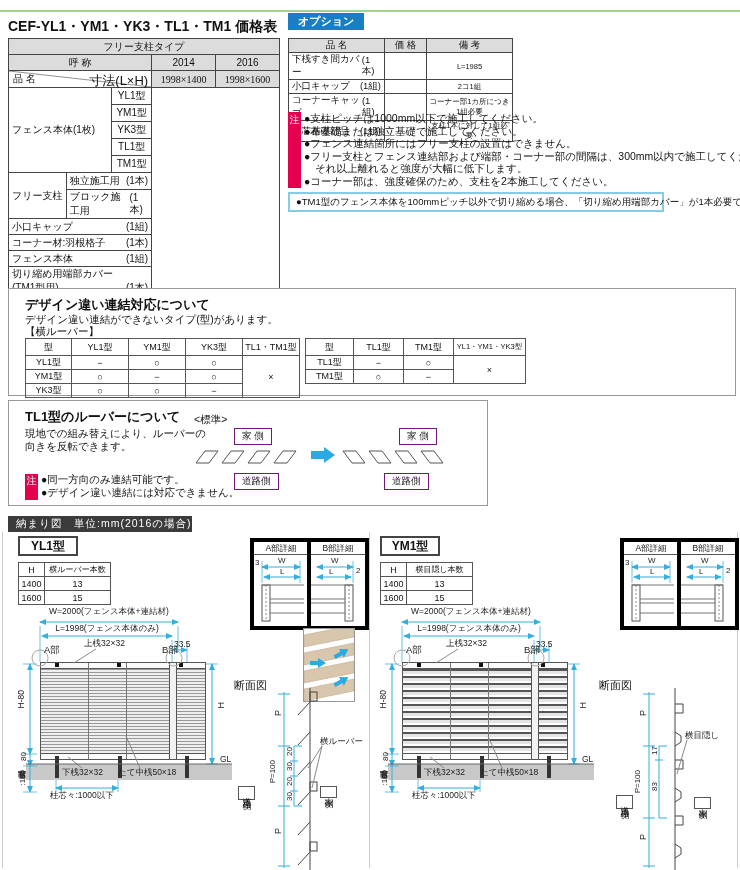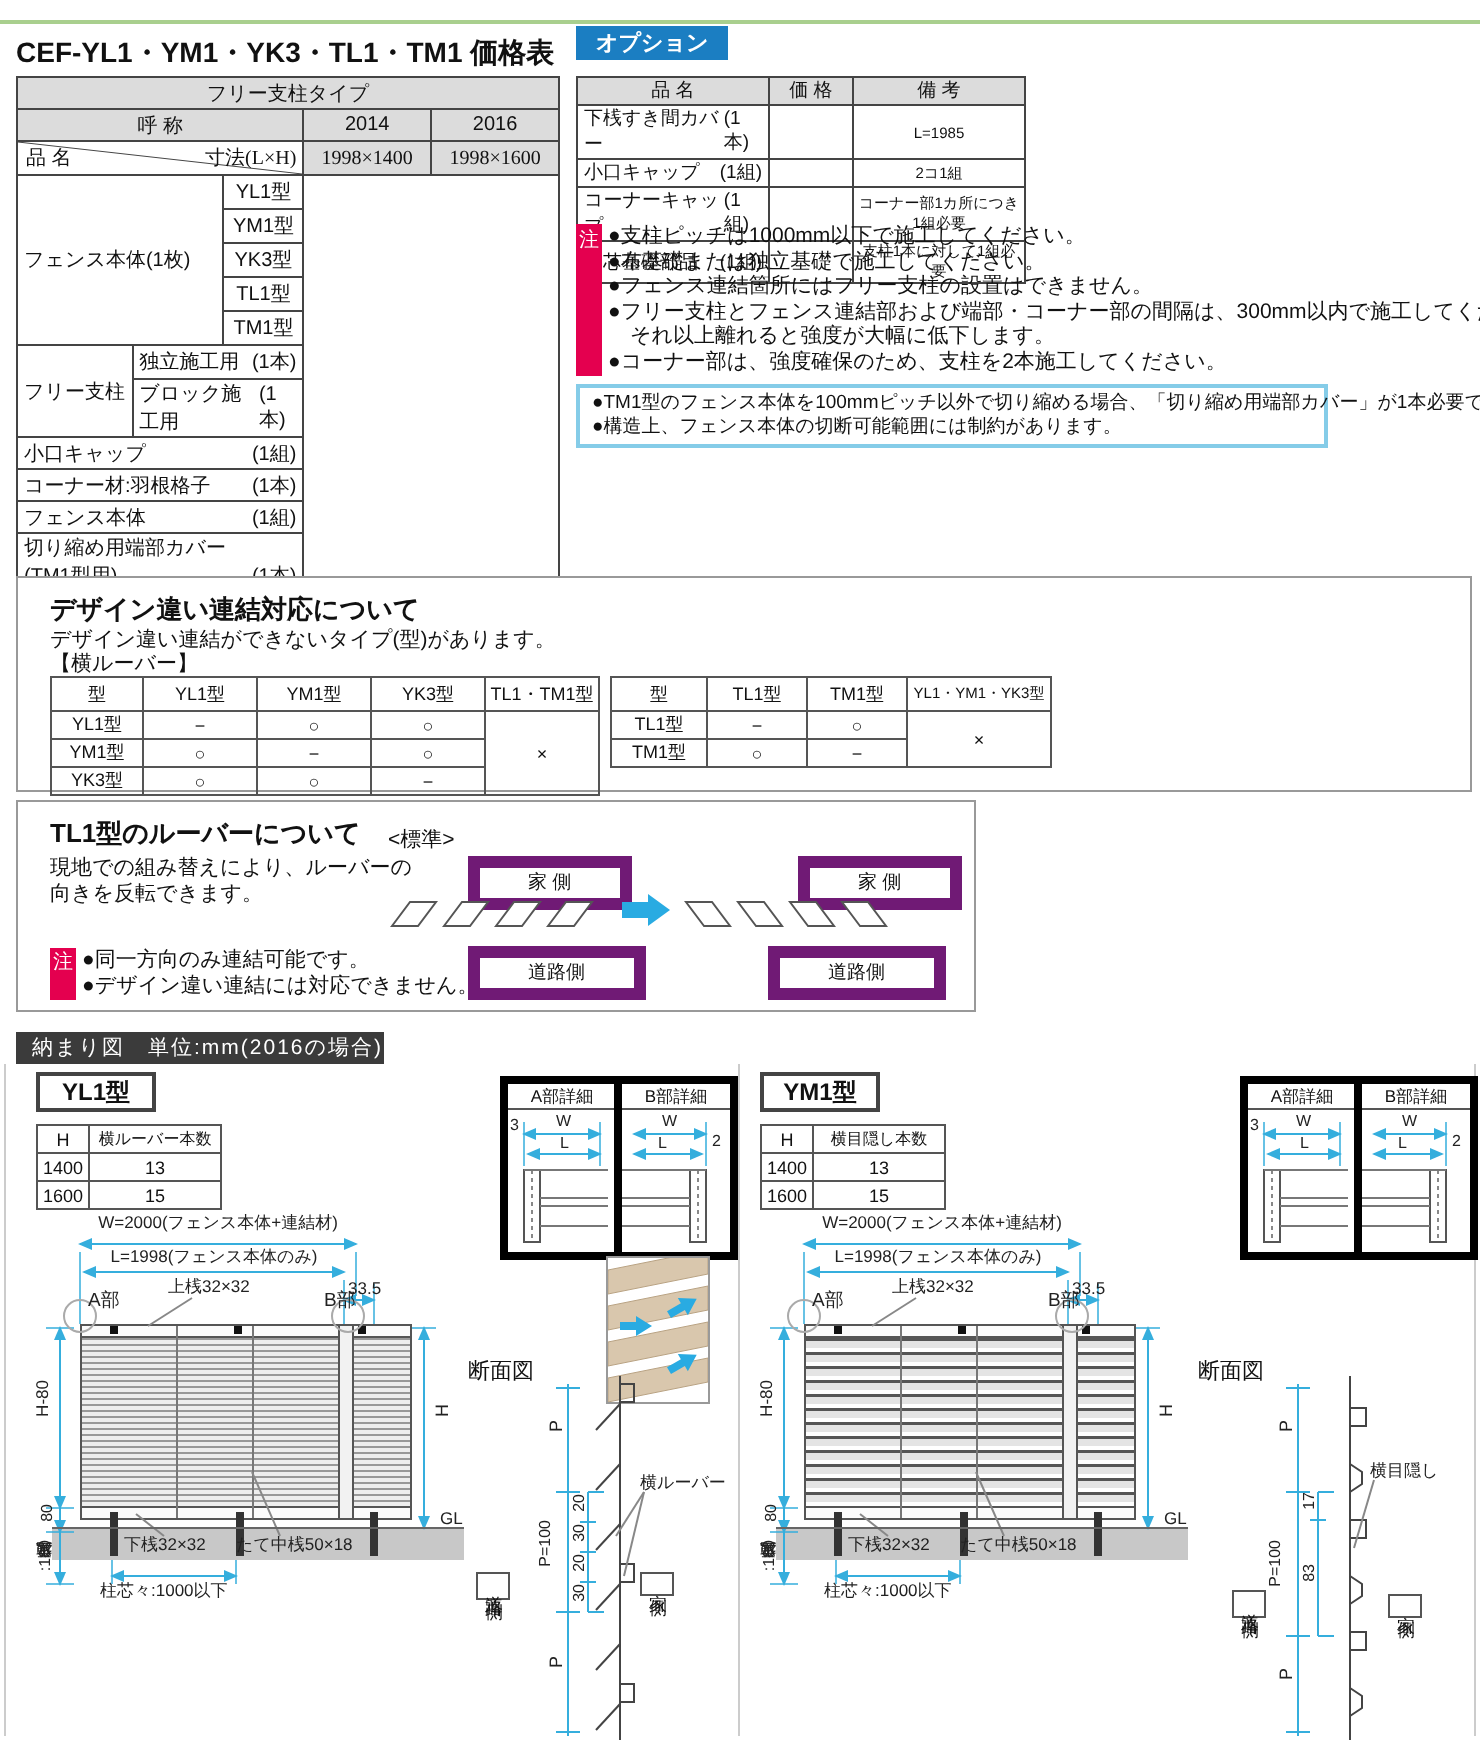--- a/index.html
+++ b/index.html
@@ -8,42 +8,42 @@
   .abs{position:absolute;}
   table{border-collapse:collapse;}
   
   .price td,.price th{border:1px solid #444;font-size:10px;font-weight:normal;padding:0 3px;vertical-align:middle;}
   .price .gray{background:#dcdcdc;}
   .c{text-align:center;}
   .h16{height:16px}.h17{height:17px}
   .split{display:flex;justify-content:space-between;align-items:center;}
   .diagcell{position:relative;padding:0;}
   .dg1{position:absolute;left:4px;bottom:1px;font-size:10px;}
-  .dg2{position:absolute;right:3px;top:1px;font-size:10px;font-family:Liberation Serif, serif;}
+  .dg2{position:absolute;right:3px;top:1px;font-size:13px;}
   .sz{font-size:9px;font-family:Liberation Serif, serif;}
   
   .badge-blue{background:#1b7ec2;color:#fff;font-size:11px;font-weight:bold;padding:1px 10px;}
   .opt td,.opt th{border:1px solid #444;font-size:9.5px;font-weight:normal;padding:0 3px;height:13px;}
   .opt th{background:#dcdcdc;}
   .opt .note{font-size:7.5px;text-align:center;padding:0 1px;}
   
   .note-bar{background:#e4004f;color:#fff;font-size:10px;text-align:center;padding-top:1px;}
   .note-line{font-size:10.5px;line-height:12.5px;white-space:nowrap;}
   .indent{padding-left:11px;}
   .info-box{border:2px solid #85cce8;padding:2px 6px;}
   .info-line{font-size:9.5px;line-height:12px;white-space:nowrap;}
   
   .secbox{border:1px solid #999;background:#fff;}
   .sec-title{font-size:13px;font-weight:bold;}
   .sec-text{font-size:10.5px;}
   .mtx td,.mtx th{border:1px solid #555;font-size:9px;font-weight:normal;text-align:center;padding:0 2px;}
   .mtx .hd{height:17px;}
   .mtx .dr{height:11px;}
   .badge-red{background:#e4004f;color:#fff;font-size:10px;text-align:center;}
-  .lbox{border:6px solid #701a75;font-size:9.5px;padding:1px 24px;background:#fff;white-space:nowrap;}
+  .lbox{border:1px solid #701a75;font-size:9.5px;padding:1px 7px;background:#fff;white-space:nowrap;}
   
   .black-bar{background:#3b3b3b;color:#fff;font-size:10.5px;padding:1px 0 1px 8px;letter-spacing:1px;}
   .divider{background:#ccc;width:1px;}
   .model-box{border:2px solid #444;font-size:12px;font-weight:bold;text-align:center;line-height:16px;background:#fff;}
   .mini td,.mini th{border:1px solid #555;font-size:9px;font-weight:normal;text-align:center;height:13px;padding:0 1px;}
   .mini .small{font-size:8px;}
   .detailbox{border:4px solid #000000;background:#fff;}
   .detail-title{font-size:8.5px;text-align:center;border-bottom:1px solid #555;height:12px;line-height:12px;}
   .dimlabel{font-size:8.5px;color:#222;white-space:nowrap;}
   .dimlabel-c{font-size:8.5px;color:#222;text-align:center;white-space:nowrap;}
@@ -239,21 +239,20 @@
   <div class="abs" style="left:304px;top:112px">
     <div class="note-line">●支柱ピッチは1000mm以下で施工してください。</div>
     <div class="note-line">●布基礎または独立基礎で施工してください。</div>
     <div class="note-line">●フェンス連結箇所にはフリー支柱の設置はできません。</div>
     <div class="note-line">●フリー支柱とフェンス連結部および端部・コーナー部の間隔は、300mm以内で施工してください。</div>
     <div class="note-line indent">それ以上離れると強度が大幅に低下します。</div>
     <div class="note-line">●コーナー部は、強度確保のため、支柱を2本施工してください。</div>
   </div>
   <div class="abs info-box" style="left:288px;top:192px;width:360px">
     <div class="info-line">●TM1型のフェンス本体を100mmピッチ以外で切り縮める場合、「切り縮め用端部カバー」が1本必要です。</div>
-    <div class="info-line">●構造上、フェンス本体の切断可能範囲には制約があります。</div>
   </div>
 
   <div class="abs secbox" style="left:8px;top:288px;width:726px;height:106px">
     <div class="abs sec-title" style="left:16px;top:7px">デザイン違い連結対応について</div>
     <div class="abs sec-text" style="left:16px;top:24px">デザイン違い連結ができないタイプ(型)があります。</div>
     <div class="abs sec-text" style="left:16px;top:36px">【横ルーバー】</div>
     <table class="mtx abs" style="left:16px;top:49px">
       <colgroup>
           <col style="width:46px">
           <col style="width:57px">

